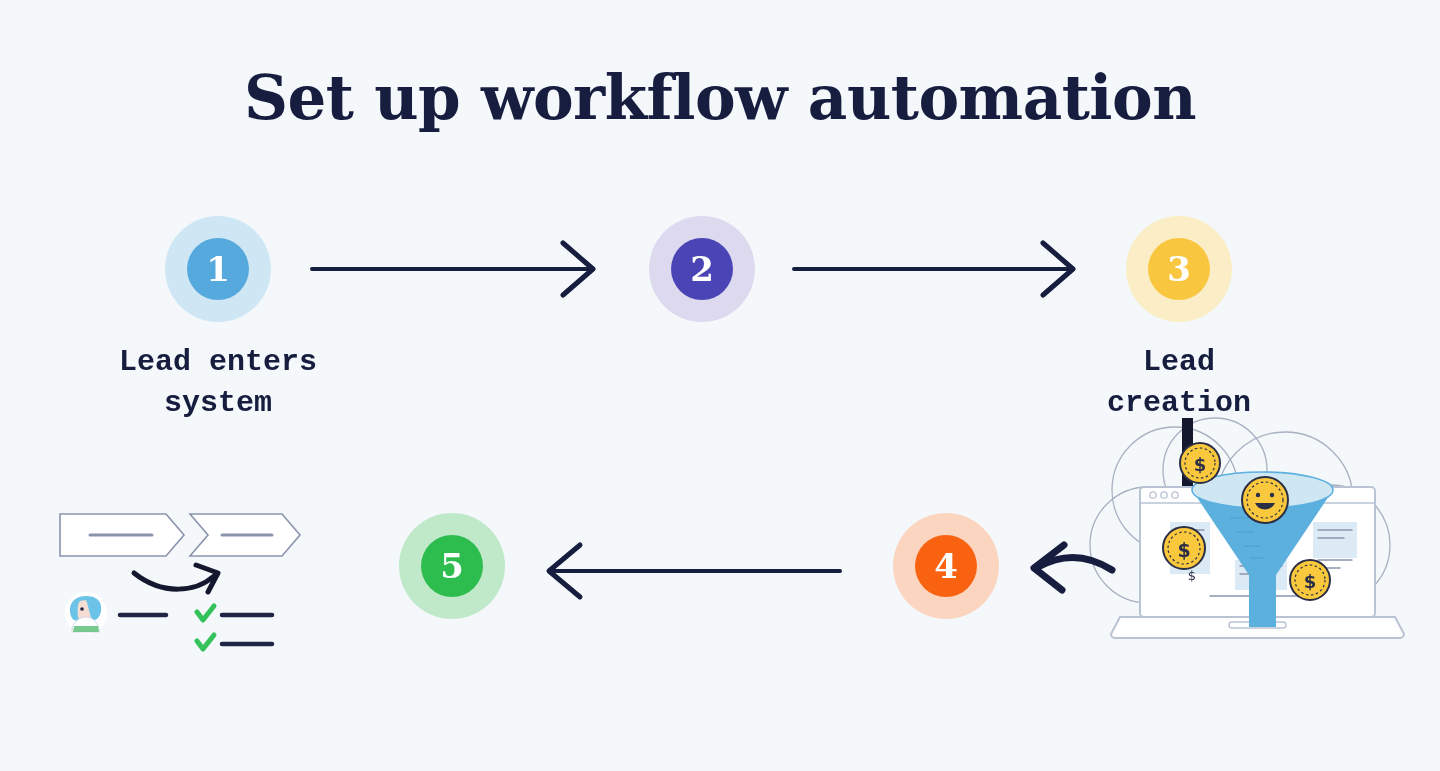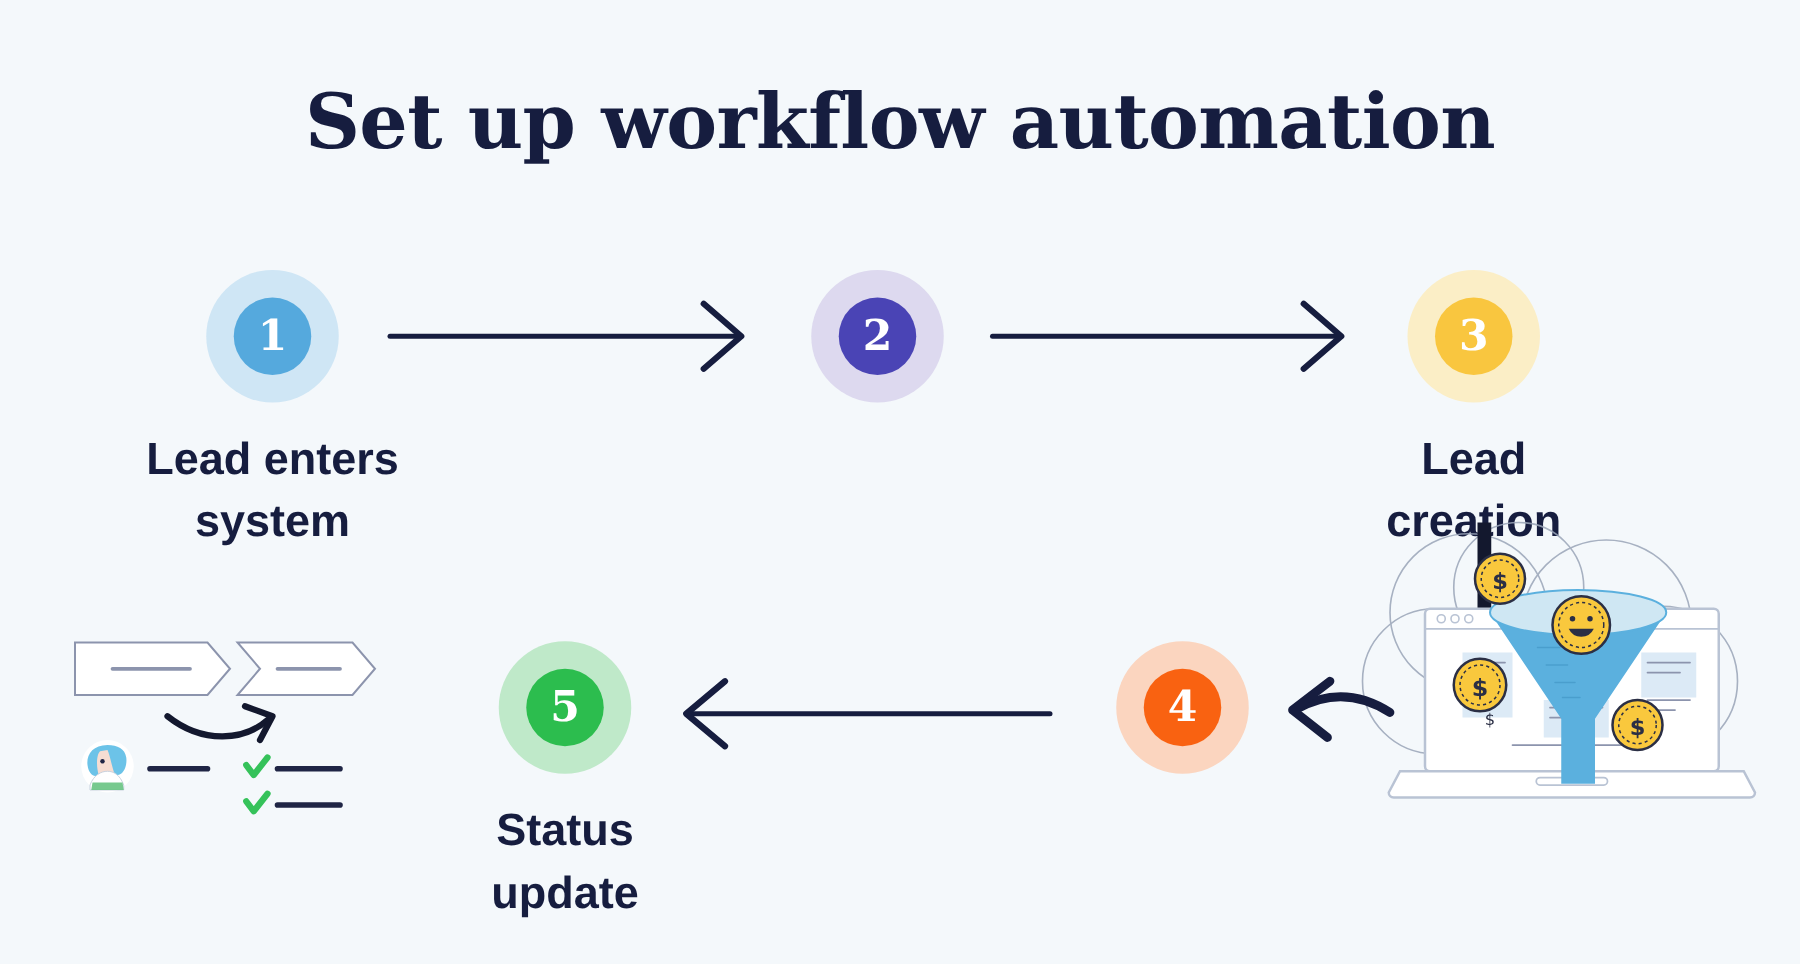--- a/index.html
+++ b/index.html
@@ -61,23 +61,23 @@
     align-items: center;
     justify-content: center;
     color: #ffffff;
     font-family: "DejaVu Serif", "Liberation Serif", serif;
     font-weight: bold;
     font-size: 34px;
     line-height: 1;
   }
   .step-label {
     margin-top: 20px;
-    font-family: Liberation Sans, sans-serif;
+    font-family: Liberation Mono, monospace;
     font-weight: bold;
-    font-size: 36px;
+    font-size: 30px;
     line-height: 1.38;
     color: #161d3f;
     white-space: pre-line;
   }
 
   
   #step-1 { left: 108px;  top: 216px; }
   #step-2 { left: 592px;  top: 216px; }
   #step-3 { left: 1069px; top: 216px; }
   #step-4 { left: 836px;  top: 513px; }
@@ -254,16 +254,15 @@
   <div class="step" id="step-4">
     <div class="halo" style="background: rgb(251, 213, 191);">
       <div class="bead" style="background: rgb(249, 98, 17); color: rgb(255, 255, 255);">4</div>
     </div>
   </div>
 
   <div class="step" id="step-5">
     <div class="halo" style="background: rgb(191, 233, 201);">
       <div class="bead" style="background: rgb(44, 189, 78); color: rgb(255, 255, 255);">5</div>
     </div>
-    <div class="step-label" style="color: rgb(22, 29, 63);">Status update</div>
   </div>
 
 </div>
 
 </body></html>

